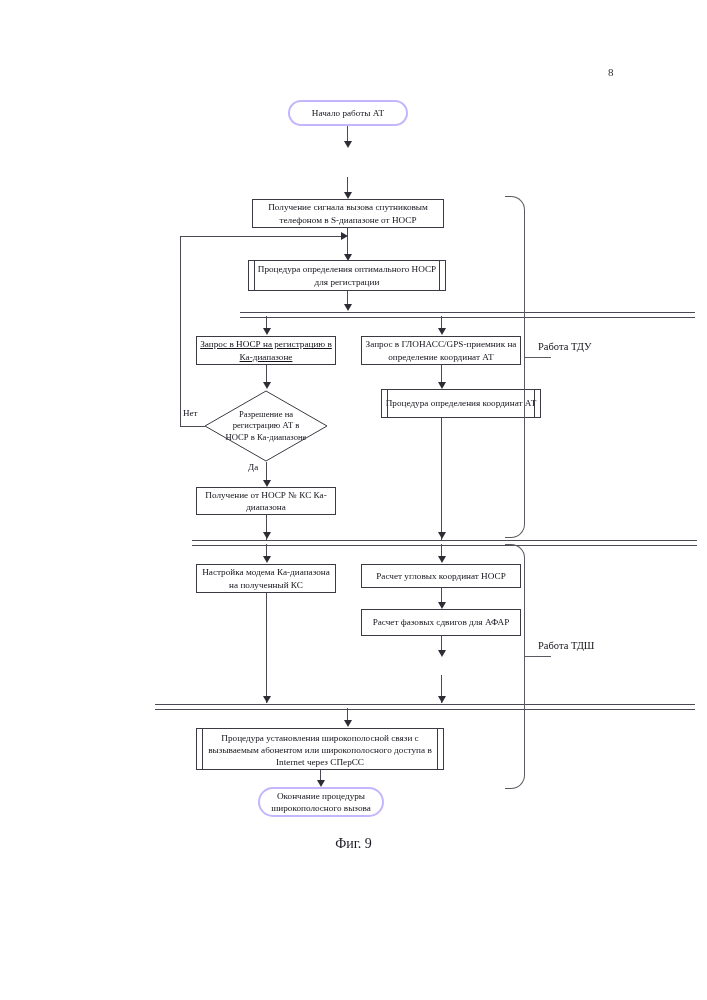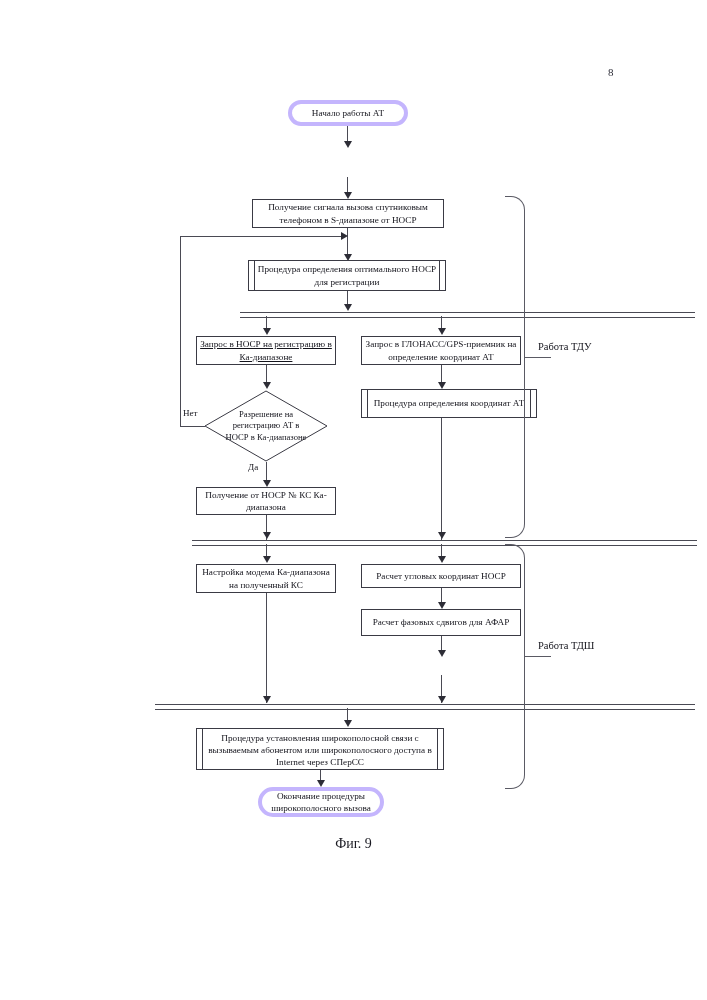--- a/index.html
+++ b/index.html
@@ -45,21 +45,21 @@
     justify-content: center;
     text-align: center;
     font-size: 9.2px;
     line-height: 1.32;
     color: #14141c;
     padding: 1px 3px;
   }
   .node .txt { display: block; width: 100%; }
   .terminator {
     border-radius: 999px;
-    border: 4px solid #c4b5fd;
+    border: 2px solid #c4b5fd;
   }
   
   .predef::before,
   .predef::after {
     content: "";
     position: absolute;
     top: 0;
     bottom: 0;
     width: 0;
     border-left: 1px solid #3a3a44;
@@ -191,21 +191,21 @@
     <span class="txt">Запрос в НОСР на регистрацию в Ка-диапазоне</span>
   </div>
 
   <div class="node" style="left:361px; top:336px; width:160px; height:29px;">
     <span class="txt">Запрос в ГЛОНАСС/GPS-приемник на определение координат АТ</span>
   </div>
 
   <div class="vline" style="left:441px; top:365px; height:21px;"></div>
   <div class="arrow-down" style="left:438px; top:382px;"></div>
 
-  <div class="node predef" style="left:361px; top:389px; width:176px; height:29px;">
+  <div class="node predef" style="left:381px; top:389px; width:160px; height:29px;">
     <span class="txt">Процедура  определения координат АТ</span>
   </div>
 
   <div class="vline" style="left:441px; top:418px; height:122px;"></div>
 
   <div class="vline" style="left:266px; top:365px; height:21px;"></div>
   <div class="arrow-down" style="left:263px; top:382px;"></div>
 
   <div class="decision" style="left:204px; top:390px; width:124px; height:72px;">
     <svg class="dia" viewBox="0 0 124 72" preserveAspectRatio="none">

